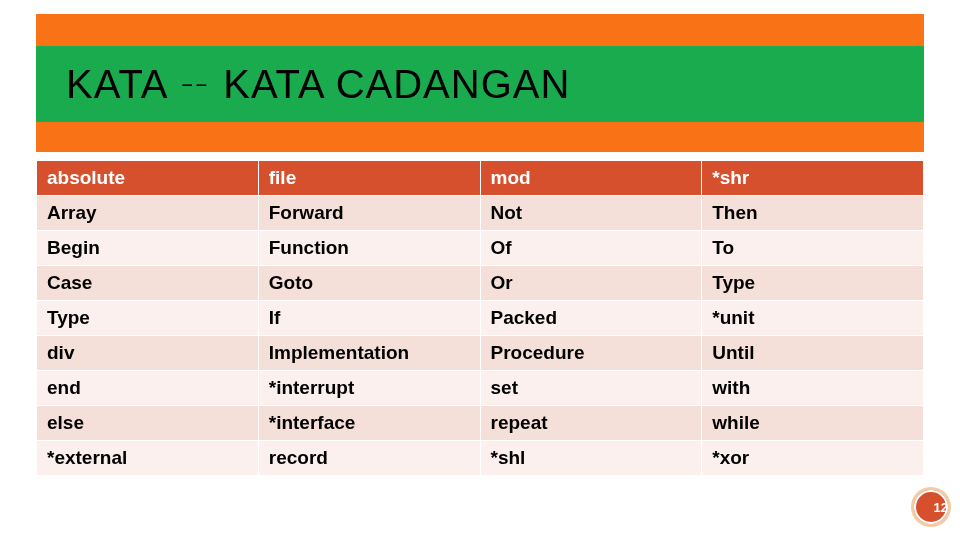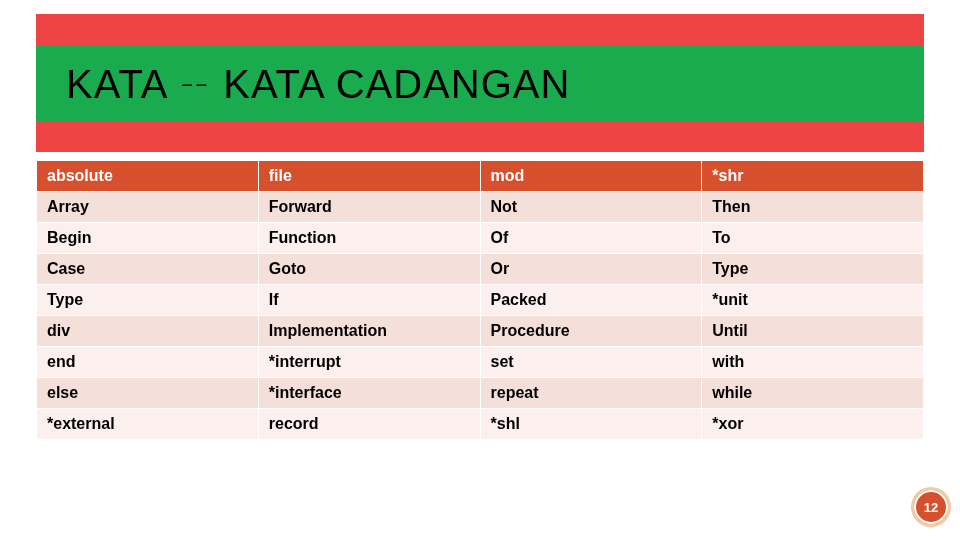--- a/index.html
+++ b/index.html
@@ -6,21 +6,21 @@
     margin: 0;
     padding: 0;
     width: 960px;
     height: 540px;
     background: #fff;
     font-family: Arial, Helvetica, sans-serif;
     overflow: hidden;
     position: relative;
   }
   .top-block {
-    background: #ef4444;
+    background: #f97316;
     margin: 14px 36px 0 36px;
     height: 138px;
     position: relative;
   }
   .green-band {
     background: #1aab4f;
     height: 76px;
     width: 100%;
     position: absolute;
     top: 32px;
@@ -45,21 +45,21 @@
   table.keywords {
     border-collapse: collapse;
     margin: 8px 36px 0 36px;
     width: 888px;
     table-layout: fixed;
   }
   table.keywords th, table.keywords td {
     border: 1px solid #fff;
     text-align: left;
     padding: 6px 10px;
-    font-size: 16px;
+    font-size: 19px;
     font-weight: 700;
     color: #000;
     height: 18px;
   }
   table.keywords thead th {
     background: #d6502d;
     color: #fff;
     font-weight: 700;
   }
   table.keywords tbody tr:nth-child(odd) td {
@@ -74,21 +74,21 @@
     bottom: 16px;
     width: 34px;
     height: 34px;
     border-radius: 50%;
     background: #d6502d;
     color: #fff;
     font-size: 13px;
     font-weight: 700;
     display: flex;
     align-items: center;
-    justify-content: center;
+    justify-content: flex-end;
     box-shadow: 0 0 0 2px #fff inset, 0 0 0 3px #f3caa1;
   }
 </style>
 </head>
 <body>
 
 <div class="top-block">
   <div class="green-band">
     <span class="title">
       <span>KATA</span>

